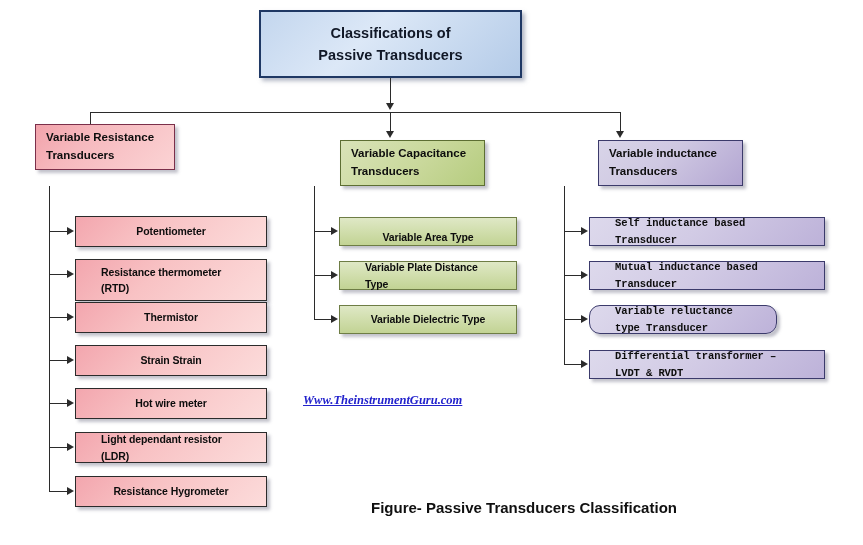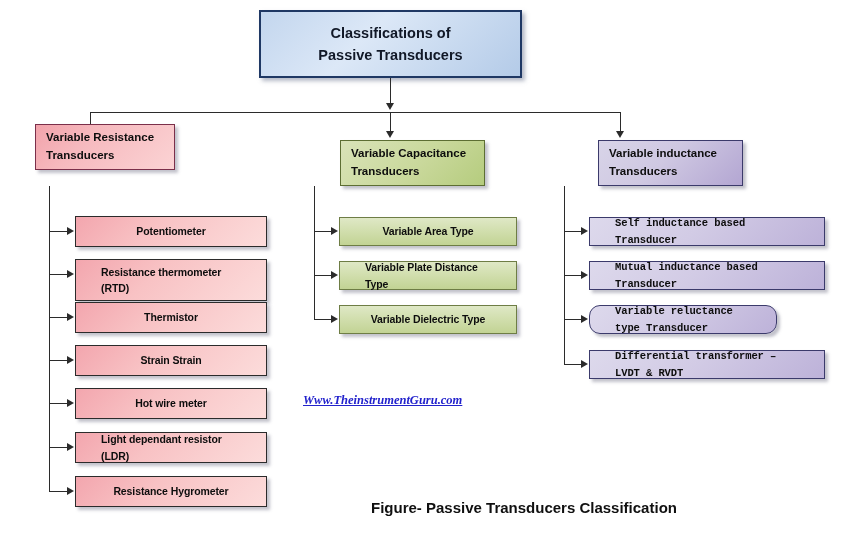--- a/index.html
+++ b/index.html
@@ -212,21 +212,21 @@
     <span class="ln">Transducers</span>
   </div>
   <div class="vline" style="left:314px; top:186px; height:134px;"></div>
   <div class="hline" style="left:314px; top:231px; width:18px;"></div>
   <div class="arrow-right" style="left:331px; top:227px;"></div>
   <div class="hline" style="left:314px; top:275px; width:18px;"></div>
   <div class="arrow-right" style="left:331px; top:271px;"></div>
   <div class="hline" style="left:314px; top:319px; width:18px;"></div>
   <div class="arrow-right" style="left:331px; top:315px;"></div>
 
-  <div class="node leaf leaf-green" style="left:339px; top:217px; width:178px; height:29px;">
+  <div class="node leaf leaf-green" style="left:339px; top:217px; width:178px; height:29px;align-items:flex-end;">
     <span>Variable Area Type</span>
   </div>
   <div class="node leaf leaf-green" style="left:339px; top:261px; width:178px; height:29px;">
     <span>Variable Plate Distance  Type</span>
   </div>
   <div class="node leaf leaf-green" style="left:339px; top:305px; width:178px; height:29px;">
     <span>Variable Dielectric Type</span>
   </div>
 
   <div class="node cat cat-purple" style="left:550px; top:140px; width:145px; height:46px;margin-left:48px;">

